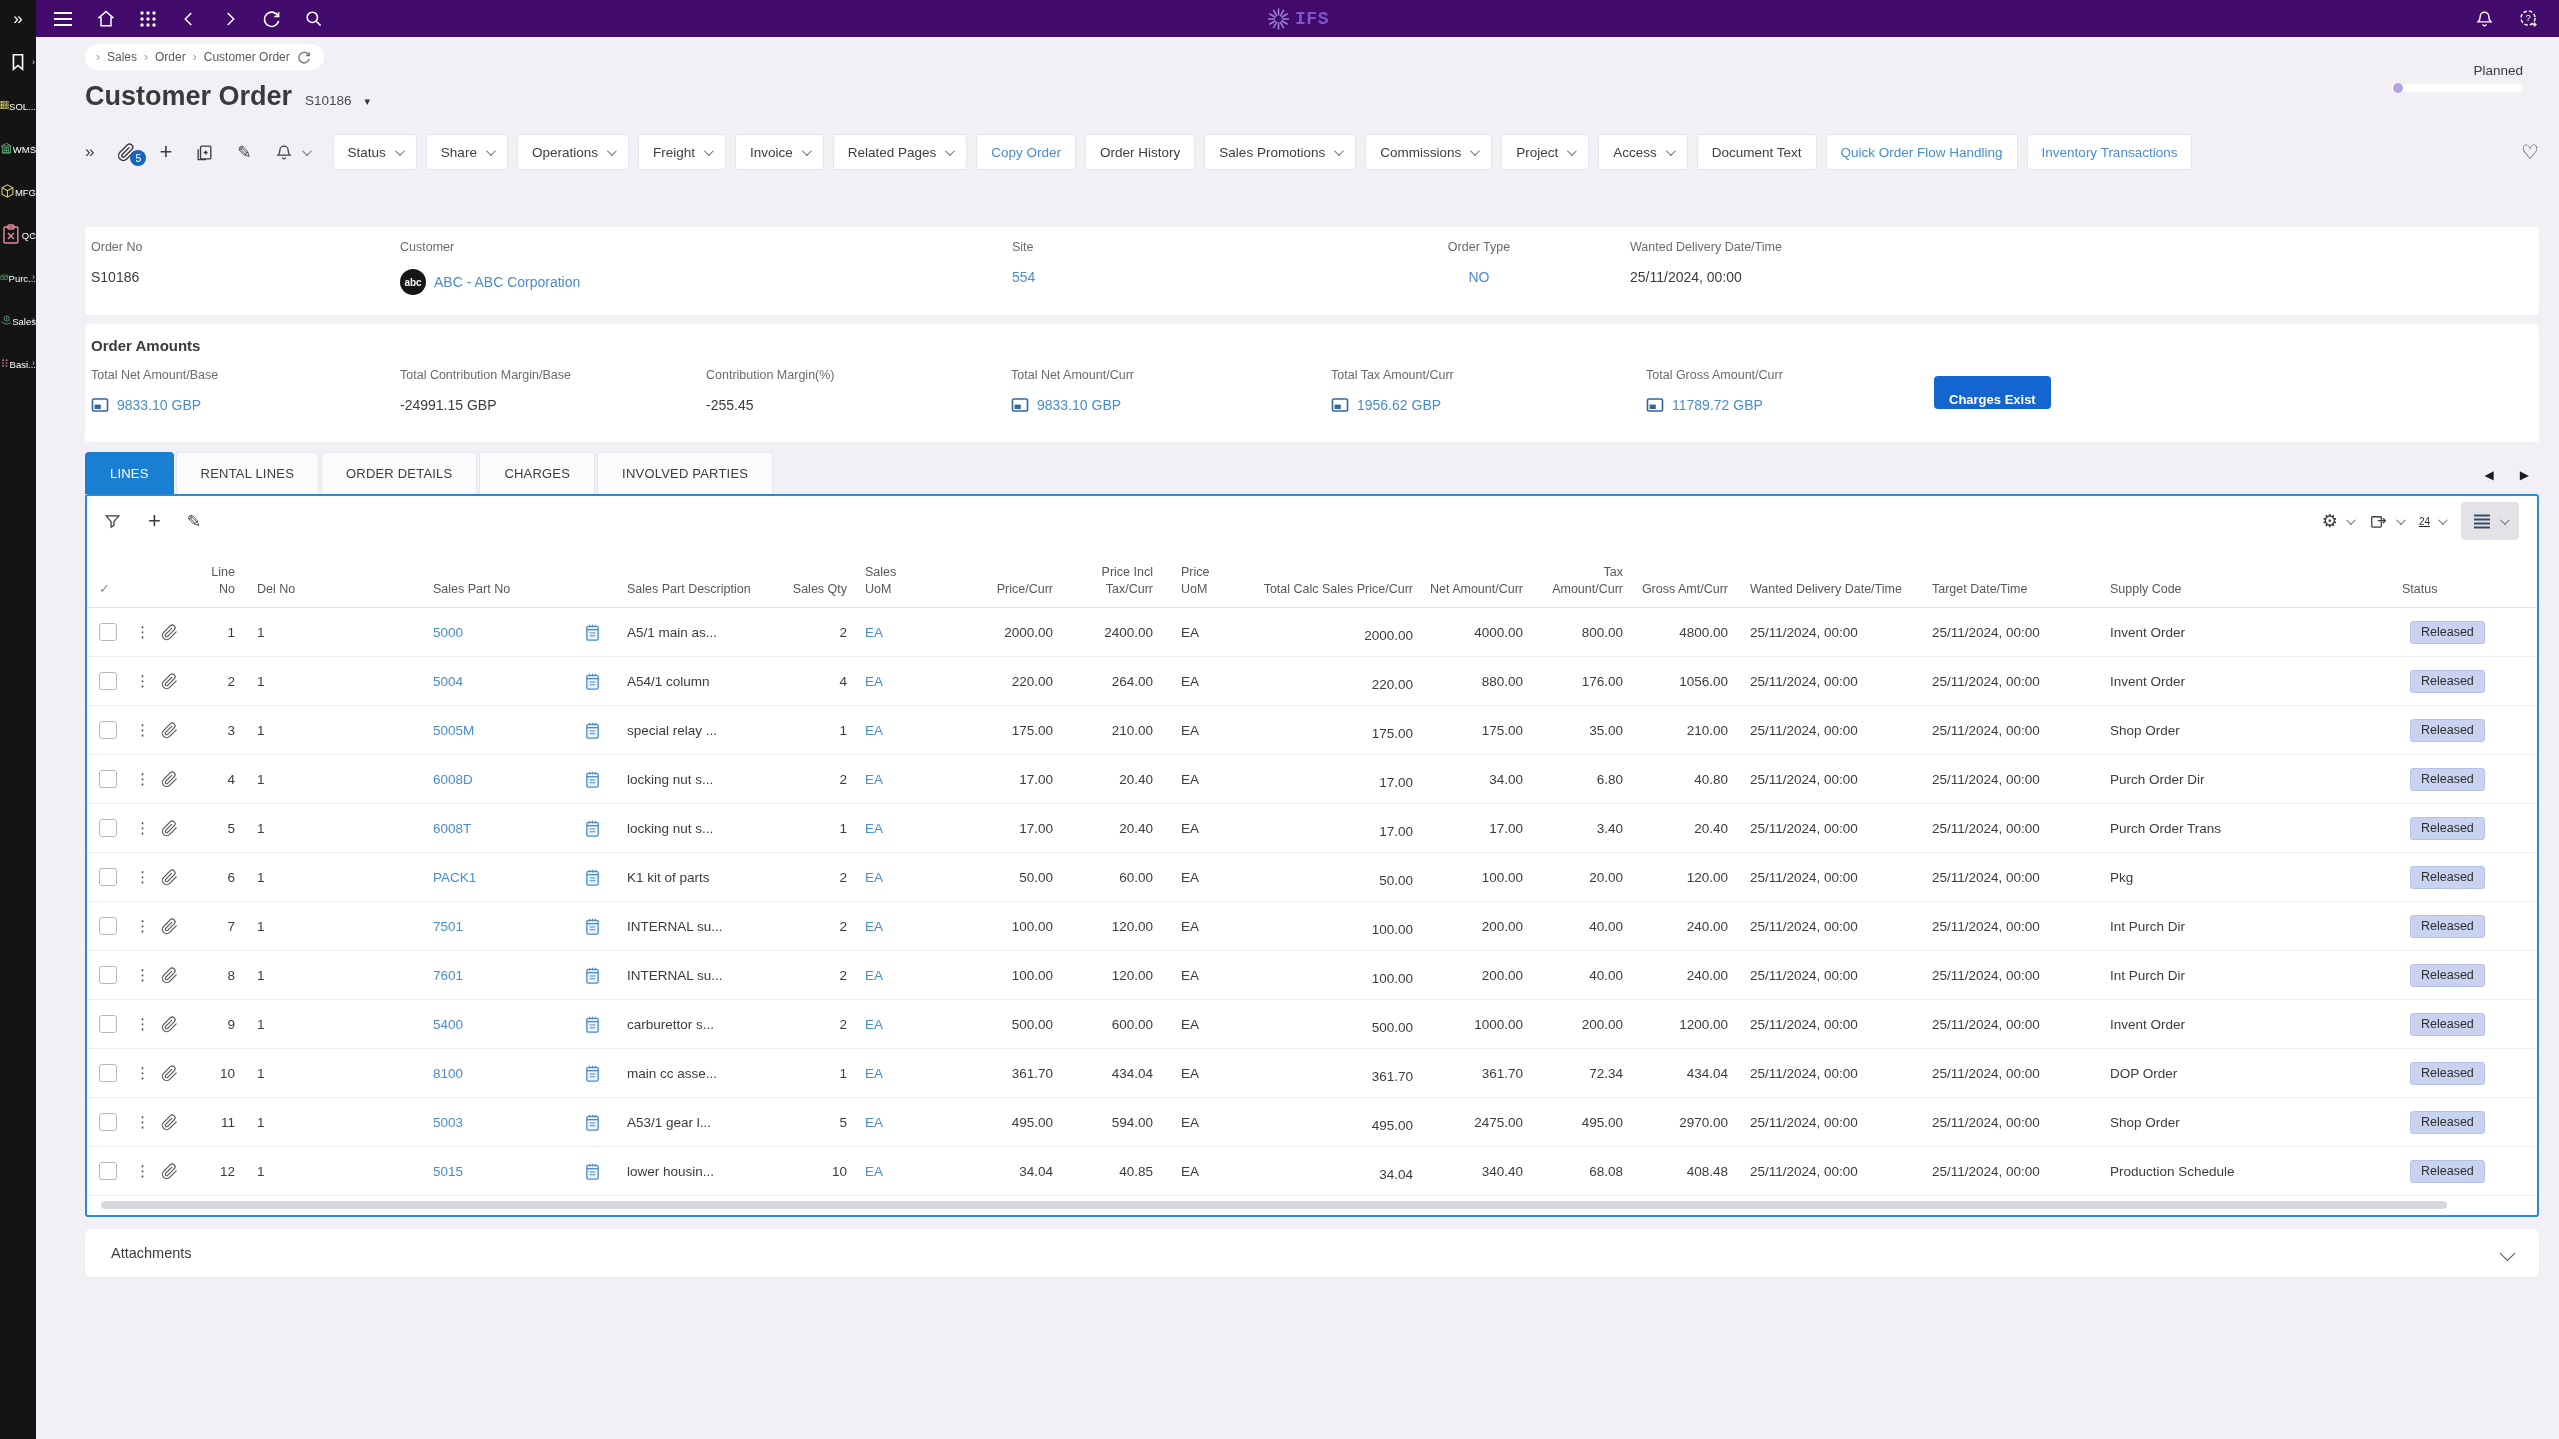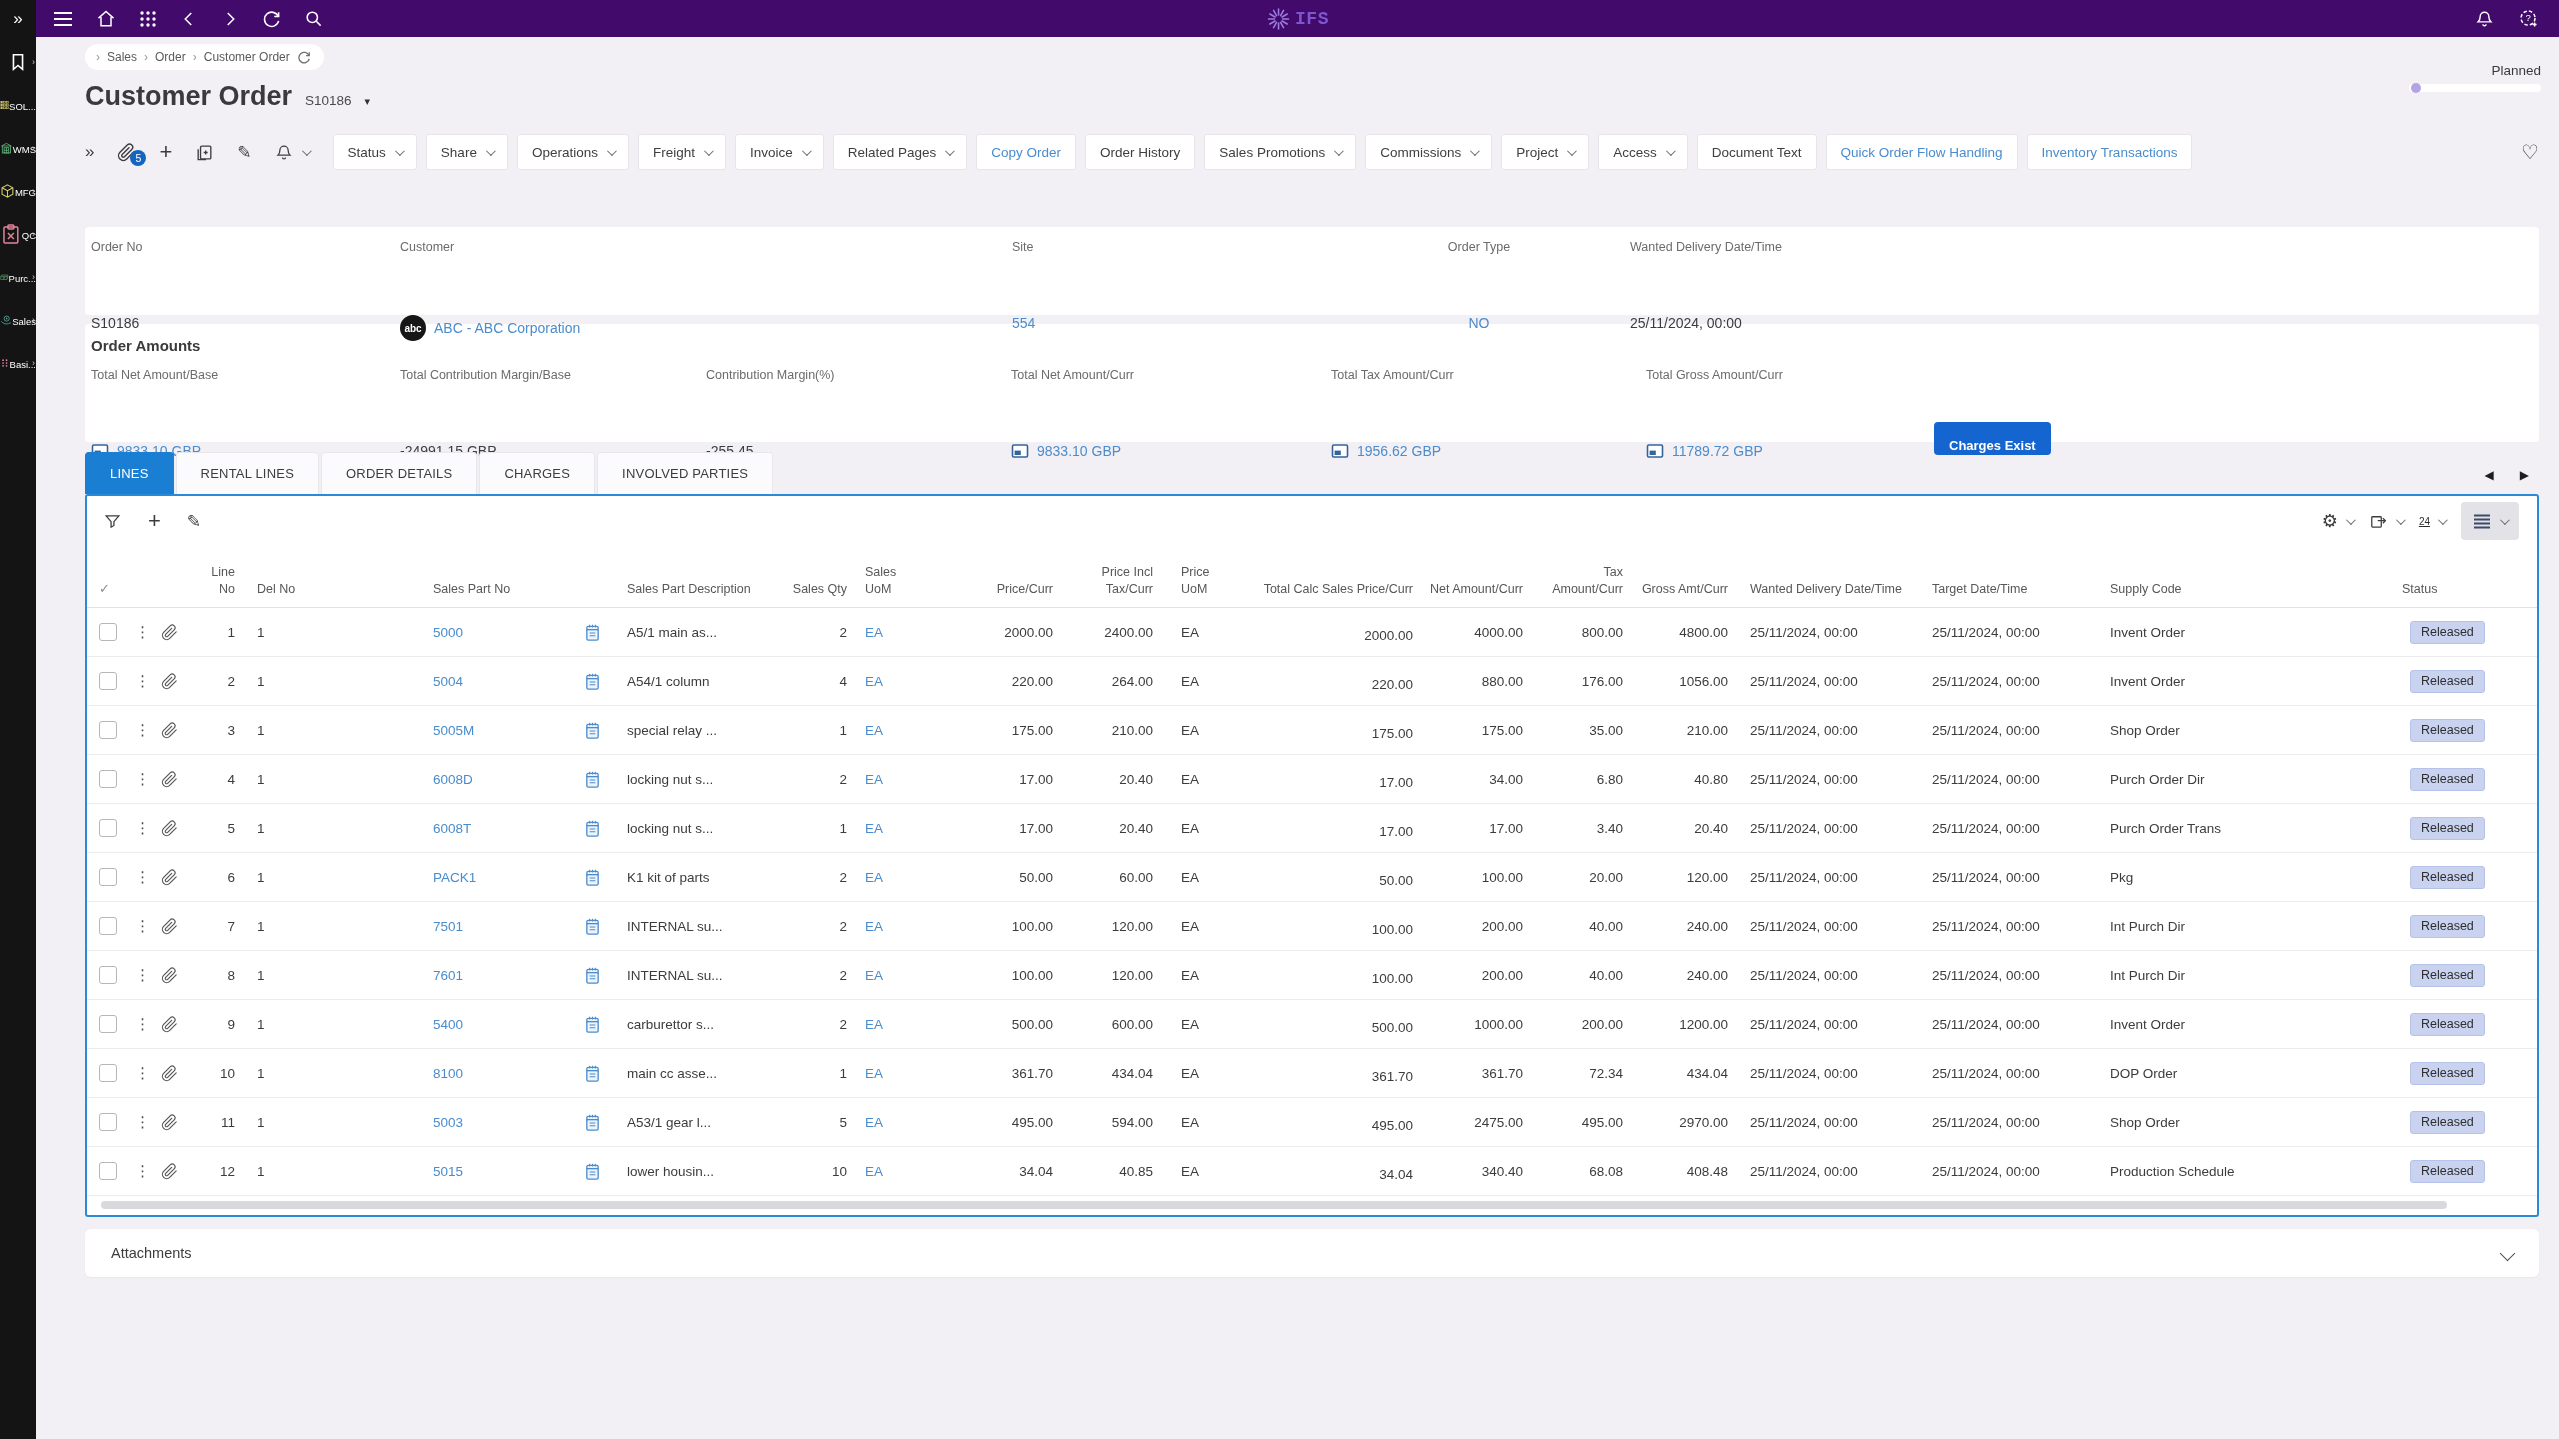--- a/index.html
+++ b/index.html
@@ -32,21 +32,21 @@
   
   .content { position:absolute; left:36px; right:0; top:37px; bottom:0; background:#f2f0f4;
     padding:0 20px 0 49px; overflow:hidden; }
 
   .crumb-row { margin-top:6px; height:28px; display:flex; align-items:center; }
   .crumb { display:inline-flex; align-items:center; gap:7px; background:#fff; border-radius:14px;
     height:26px; padding:0 13px 0 11px; font-size:12px; color:#5a5a5c; }
   .crumb .sep { color:#9a9a9c; font-size:12px; }
   .crumb-item { cursor:pointer; }
 
-  .status-block { position:absolute; top:26px; right:18px; text-align:right; }
+  .status-block { position:absolute; top:26px; right:36px; text-align:right; }
   .status-label { font-size:13.5px; color:#3a3a3c; }
   .status-track { margin-top:6px; width:132px; height:8px; background:#fff; border-radius:4px;
     position:relative; }
   .status-dot { position:absolute; left:2px; top:-1px; width:10px; height:10px; border-radius:50%;
     background:#b4a3e3; }
 
   .title-row { margin-top:10px; height:40px; display:flex; align-items:baseline; gap:13px; }
   .page-title { font-size:27px; font-weight:bold; color:#3a3a3c; }
   .order-id { font-size:13.5px; color:#4a4a4c; }
   .title-caret { font-size:11px; color:#333; cursor:pointer; }
@@ -66,21 +66,21 @@
     color:#3e3e40; cursor:pointer; white-space:nowrap;
     font-family:"Liberation Sans", sans-serif; }
   .cmd-btn.text-link { color:#4a8ccd; }
   .chev { width:7px; height:7px; border-right:1.5px solid #6d6d70; border-bottom:1.5px solid #6d6d70;
     transform:rotate(45deg) translateY(-2px); display:inline-block; }
   .heart { margin-left:auto; font-size:20px; color:#3c3c3e; cursor:pointer; }
 
   
   .card { background:#fff; border-radius:4px; }
   .info-card { margin-top:56px; height:88px; padding:13px 0 0 6px; display:flex; }
-  .field { display:flex; flex-direction:column;gap:46px; }
+  .field { display:flex; flex-direction:column; }
   .f-label { font-size:12.5px; color:#6b6b6e; }
   .f-value { margin-top:15px; font-size:14px; color:#3c3c3e; display:flex; align-items:center; gap:8px; }
   .lnk { color:#4a8ccd; cursor:pointer; }
   .avatar { width:26px; height:26px; border-radius:50%; background:#161616; color:#fff;
     font-size:10px; font-weight:bold; display:inline-flex; align-items:center; justify-content:center; }
   .fi-0 { width:309px; } .fi-1 { width:612px; } .fi-2 { width:316px; }
   .fi-3 { width:302px;align-items:center; } .fi-4 { width:420px; }
 
   .amounts-card { margin-top:9px; height:118px; padding:13px 0 0 6px; }
   .amounts-title { font-size:15px; font-weight:bold; color:#3a3a3c; }

